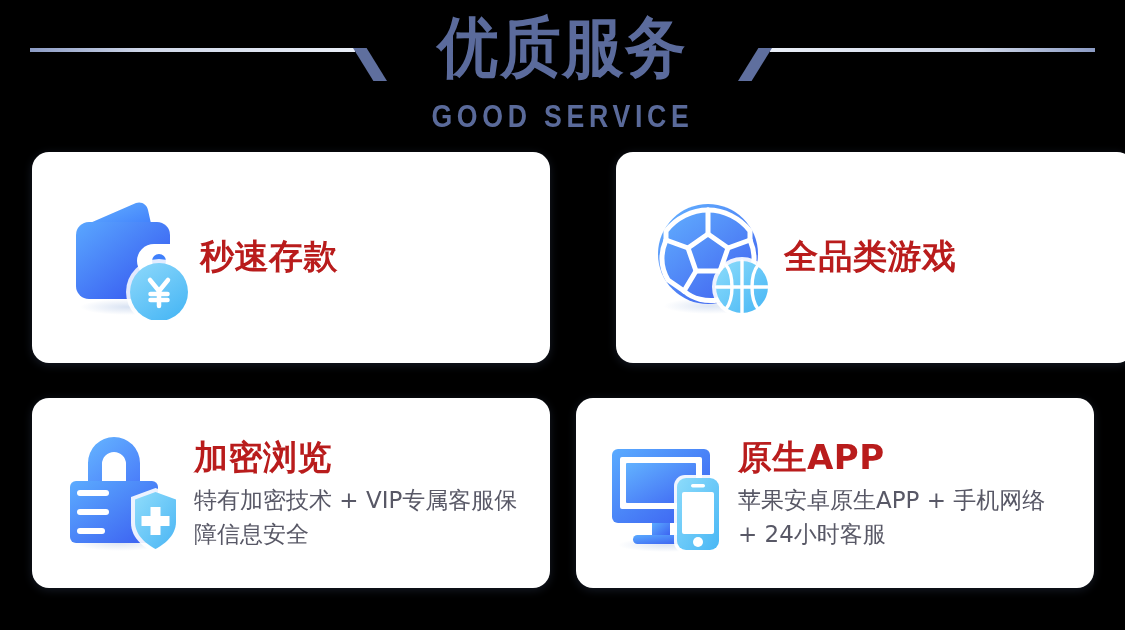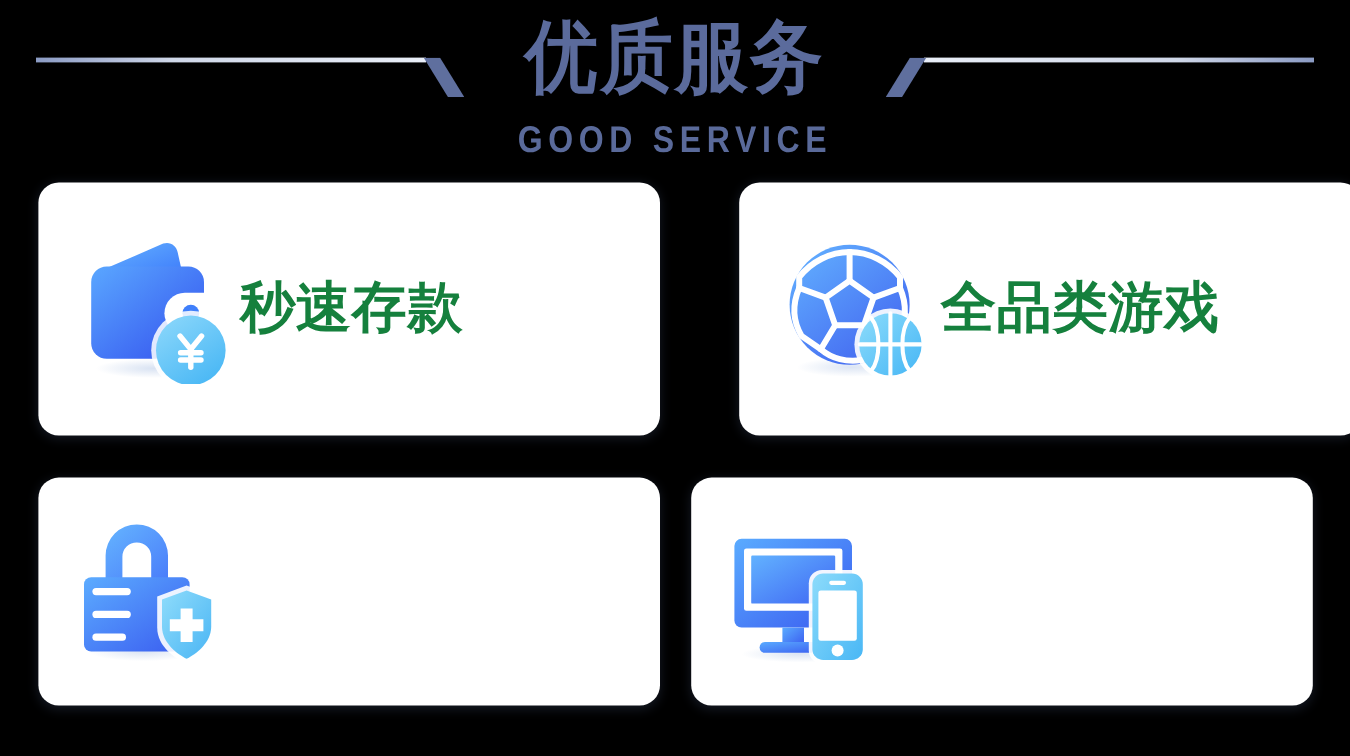--- a/index.html
+++ b/index.html
@@ -68,22 +68,22 @@
     position:absolute;left:34px;top:50%;transform:translateY(-50%);
     width:124px;height:124px;
   }
   .card.c2 .icon-wrap,.card.c3 .icon-wrap{left:30px;}
   .icon-wrap svg{display:block;width:124px;height:124px;}
 
   .text-wrap{position:absolute;left:168px;top:50%;transform:translateY(-50%);right:12px;}
   .card.c2 .text-wrap,.card.c3 .text-wrap{left:162px;}
 
   .card-title{
-    font-size:46px;line-height:42px;
-    font-weight:bold;color:#15803d;
+    font-size:34px;line-height:42px;
+    font-weight:bold;color:#b91c1c;
     letter-spacing:0.5px;
     font-family:"DejaVu Sans","Liberation Sans",sans-serif;
     margin:0 0 5px 0;
     white-space:nowrap;
   }
   .card-sub{
     font-size:23px;line-height:34px;
     color:#585866;font-weight:normal;
     letter-spacing:0px;
     font-family:"DejaVu Sans","Liberation Sans",sans-serif;
@@ -227,20 +227,24 @@
             <path d="M18 62 L44 62"></path>
             <path d="M18 81 L44 81"></path>
             <path d="M18 100 L40 100"></path>
           </g>
           <path d="M75 61 L112 61 a0 0 0 0 1 0 0 L112 92 C112 108 97 117 93.5 119 C90 117 75 108 75 92 Z" fill="#ffffff" opacity="0"></path>
           <path d="M93.5 57 L118 66 L118 92 C118 108 103 118 93.5 122 C84 118 69 108 69 92 L69 66 Z" fill="#ffffff" opacity="0.9"></path>
           <path d="M93.5 61 L114 68.5 L114 91 C114 105 101 114 93.5 118 C86 114 73 105 73 91 L73 68.5 Z" fill="url(#lshield)"></path>
           <path d="M88.5 76 L98.5 76 L98.5 85 L107.5 85 L107.5 95 L98.5 95 L98.5 104 L88.5 104 L88.5 95 L79.5 95 L79.5 85 L88.5 85 Z" fill="#ffffff"></path>
         </svg>
       </div>
+      <div class="text-wrap">
+        <p class="card-title">加密浏览</p>
+        <p class="card-sub">特有加密技术 + VIP专属客服保障信息安全</p>
+      </div>
     </div>
 
     <div class="card c3">
       <div class="icon-wrap">
         <svg viewBox="0 0 124 124" xmlns="http://www.w3.org/2000/svg">
           <defs>
             <linearGradient id="mgrad" x1="0" y1="0" x2="1" y2="1">
               <stop offset="0%" stop-color="#5aabff"></stop>
                 <stop offset="100%" stop-color="#3a5cf0"></stop>
             </linearGradient>
@@ -263,16 +267,20 @@
           <rect x="20" y="32" width="70" height="40" rx="1" fill="url(#mscreen)"></rect>
           <rect x="46" y="92" width="18" height="15" fill="url(#mgrad)"></rect>
           <rect x="27" y="104" width="56" height="9" rx="4.5" fill="url(#mgrad)"></rect>
           <rect x="68" y="44" width="48" height="78" rx="11" fill="#ffffff" opacity="0.92"></rect>
           <rect x="71" y="47" width="42" height="72" rx="9" fill="url(#pgrad)"></rect>
           <rect x="85" y="53" width="14" height="3.4" rx="1.7" fill="#ffffff"></rect>
           <rect x="76" y="61" width="32" height="42" rx="2" fill="#ffffff"></rect>
           <circle cx="92" cy="111" r="5" fill="#ffffff"></circle>
         </svg>
       </div>
+      <div class="text-wrap">
+        <p class="card-title">原生APP</p>
+        <p class="card-sub">苹果安卓原生APP + 手机网络 + 24小时客服</p>
+      </div>
     </div>
 
   </div>
 </div>
 
 </body></html>

